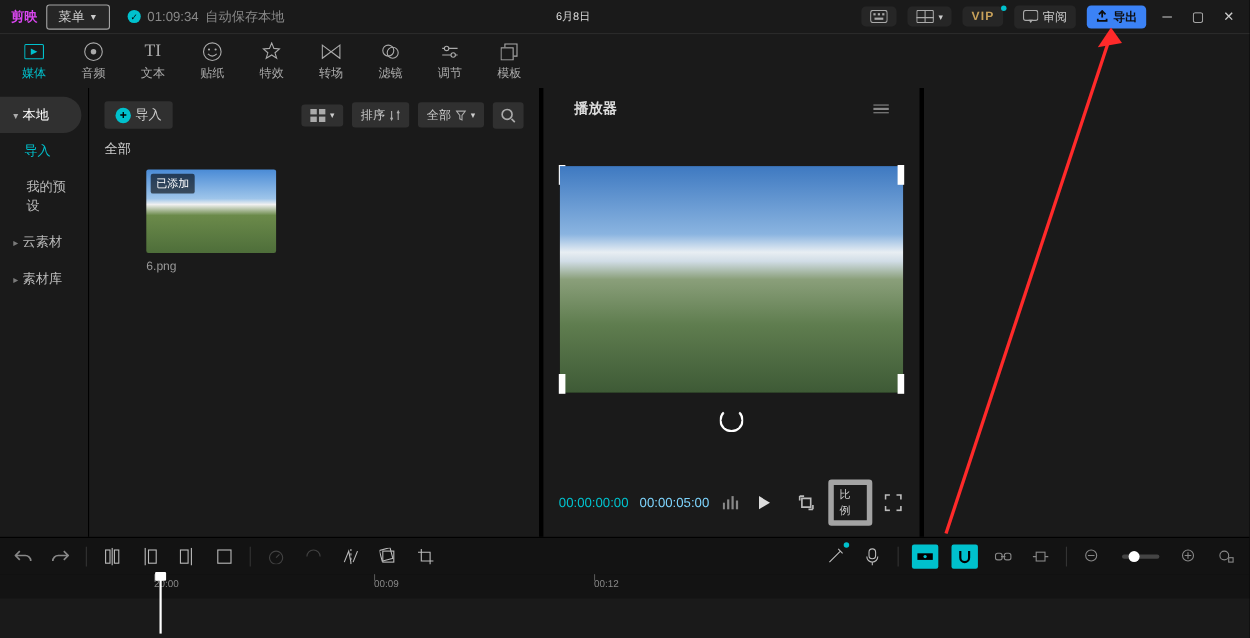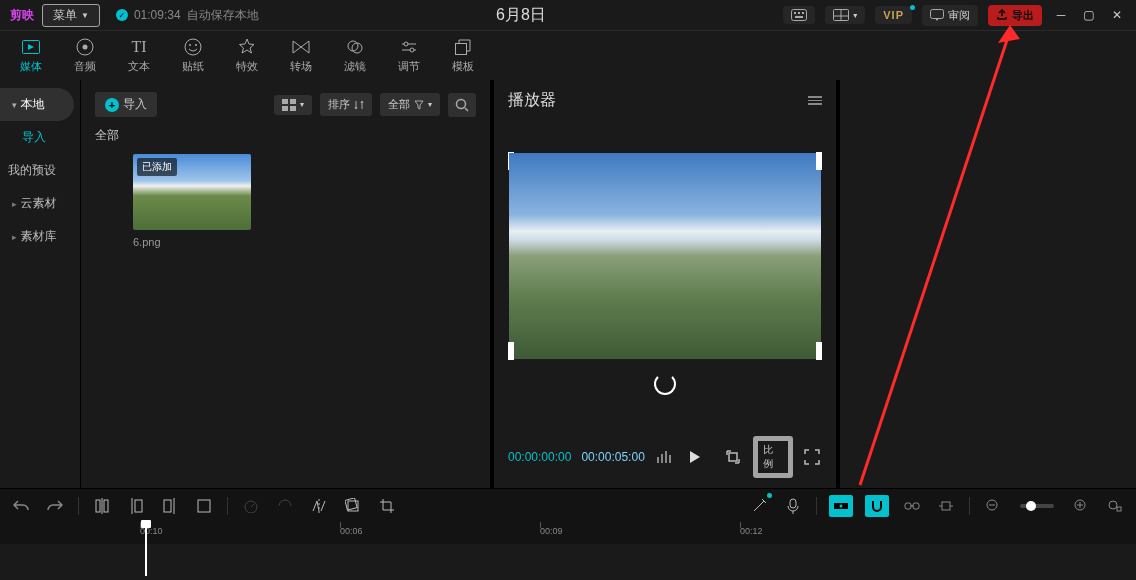--- a/index.html
+++ b/index.html
@@ -2,26 +2,26 @@
 <html><head>
 <meta charset="utf-8">
 <style>
   *{margin:0;padding:0;box-sizing:border-box;font-family:"Microsoft YaHei",Arial,sans-serif;}
   body{background:#0d0d0d;color:#ccc;width:1136px;height:580px;overflow:hidden;position:relative;}
   .titlebar{height:30px;background:#1a1a1a;display:flex;align-items:center;padding:0 10px;font-size:12px;}
   .titlebar .app{font-weight:bold;color:#d946ef;margin-right:8px;}
   .titlebar .menu-btn{background:#262626;border:1px solid #a3a3a3;border-radius:3px;padding:2px 10px;margin-right:16px;cursor:pointer;display:flex;align-items:center;gap:4px;}
   .titlebar .saved{display:flex;align-items:center;color:#888;gap:6px;}
   .titlebar .saved .check{width:12px;height:12px;border-radius:50%;background:#00c1cd;display:flex;align-items:center;justify-content:center;color:#000;font-size:8px;}
-  .titlebar .center{flex:1;text-align:center;color:#dcdcdc;font-size:16px;}
+  .titlebar .center{flex:1;text-align:center;color:#dcdcdc;font-size:10px;}
   .titlebar .right{display:flex;align-items:center;gap:10px;}
   .tbtn{background:#262626;border-radius:4px;padding:3px 8px;display:flex;align-items:center;gap:4px;cursor:pointer;font-size:11px;}
   .vip{color:#c8a15a;font-weight:bold;letter-spacing:1px;position:relative;}
   .vip::after{content:"";position:absolute;top:-1px;right:-3px;width:5px;height:5px;border-radius:50%;background:#00c1cd;}
-  .export{background:#b91c1c;color:#0d0d0d;font-weight:bold;}
+  .export{background:#3b82f6;color:#0d0d0d;font-weight:bold;}
   .winbtn{width:18px;height:18px;display:flex;align-items:center;justify-content:center;cursor:pointer;}
 
   .tabs{height:50px;background:#1a1a1a;display:flex;align-items:center;padding:0 4px;border-top:1px solid #2a2a2a;}
   .tab{width:54px;height:48px;display:flex;flex-direction:column;align-items:center;justify-content:center;gap:2px;color:#aaa;cursor:pointer;font-size:11px;}
   .tab .ico{width:20px;height:20px;display:flex;align-items:center;justify-content:center;}
   .tab.active{color:#00c1cd;}
 
   .main{display:flex;height:408px;}
   .sidebar{width:80px;background:#1a1a1a;padding-top:8px;}
   .sb-item{padding:8px 12px;font-size:12px;color:#bbb;cursor:pointer;display:flex;align-items:center;gap:4px;}
@@ -36,21 +36,21 @@
   .small-btn{background:#303030;border-radius:3px;padding:4px 8px;font-size:11px;display:flex;align-items:center;gap:4px;cursor:pointer;}
   .icon-btn{background:#303030;border-radius:3px;width:28px;height:24px;display:flex;align-items:center;justify-content:center;cursor:pointer;}
 
   .all-lbl{font-size:12px;color:#ccc;margin:6px 0 10px;}
   .thumb{width:122px;padding-left:38px;}
   .thumb .pic{width:118px;height:76px;background:linear-gradient(to bottom,#4a8bd6 0%,#9ec5ea 35%,#f0f0f0 42%,#6b8a4a 55%,#4e6e3a 100%);border-radius:2px;position:relative;}
   .thumb .pic .tag{position:absolute;top:4px;left:4px;background:rgba(0,0,0,.6);color:#fff;font-size:10px;padding:2px 5px;border-radius:2px;}
   .thumb .name{font-size:11px;color:#999;margin-top:6px;}
 
   .player{flex:1;background:#1a1a1a;border-left:4px solid #000;display:flex;flex-direction:column;}
-  .player-hd{display:flex;justify-content:space-between;align-items:center;padding:10px 14px;font-size:16px;color:#ddd;}
+  .player-hd{display:flex;justify-content:space-between;align-items:center;padding:10px 28px;font-size:13px;color:#ddd;font-weight:bold;}
   .hambg{display:flex;flex-direction:column;gap:2px;cursor:pointer;}
   .hambg span{width:14px;height:1.5px;background:#888;}
   .preview{flex:1;display:flex;flex-direction:column;align-items:center;justify-content:center;}
   .preview-img{width:312px;height:206px;background:#000;position:relative;}
   .preview-img .scene{position:absolute;inset:0;background:linear-gradient(to bottom,#3e79c1 0%,#8ab4e0 30%,#e8eef3 38%,#d1dde6 42%,#8a9f7a 50%,#5f7d4f 70%,#3e5a36 100%);}
   .preview-img::before,.preview-img::after{content:"";position:absolute;width:6px;height:18px;background:#fff;}
   .preview-img::before{top:-1px;left:-1px;}
   .preview-img::after{bottom:-1px;right:-1px;}
   .corner-tr{position:absolute;top:-1px;right:-1px;width:6px;height:18px;background:#fff;}
   .corner-bl{position:absolute;bottom:-1px;left:-1px;width:6px;height:18px;background:#fff;}
@@ -226,21 +226,21 @@
 <div class="main">
 
   <div class="sidebar">
     <div class="sb-item active">
         <span class="chev">▾</span>
         <span>本地</span>
       </div>
     <div class="sb-item" style="padding-left:22px;color:#00c1cd;">
         <span>导入</span>
       </div>
-    <div class="sb-item" style="padding-left:8px;">
+    <div class="sb-item" style="padding-left:24px;">
         <span>我的预设</span>
       </div>
     <div class="sb-item">
         <span class="chev">▸</span>
         <span>云素材</span>
       </div>
     <div class="sb-item">
         <span class="chev">▸</span>
         <span>素材库</span>
       </div>
@@ -470,20 +470,19 @@
   <div class="tb-ico">
       <svg width="14" height="12" viewBox="0 0 14 12">
         <circle cx="5" cy="5" r="4" fill="none" stroke="#888"></circle>
         <rect x="9" y="7" width="4" height="4" fill="none" stroke="#888"></rect>
       </svg>
     </div>
 </div>
 
 <div class="timeline">
   <div class="ruler">
-    <div class="tick"><span>00:10</span></div>
-    <div class="tick"><span>00:06</span></div>
+    <div class="tick"><span>20:00</span></div>
     <div class="tick"><span>00:09</span></div>
     <div class="tick"><span>00:12</span></div>
     <div class="playhead"></div>
   </div>
   <div class="track-area"></div>
 </div>
 
 </body></html>

